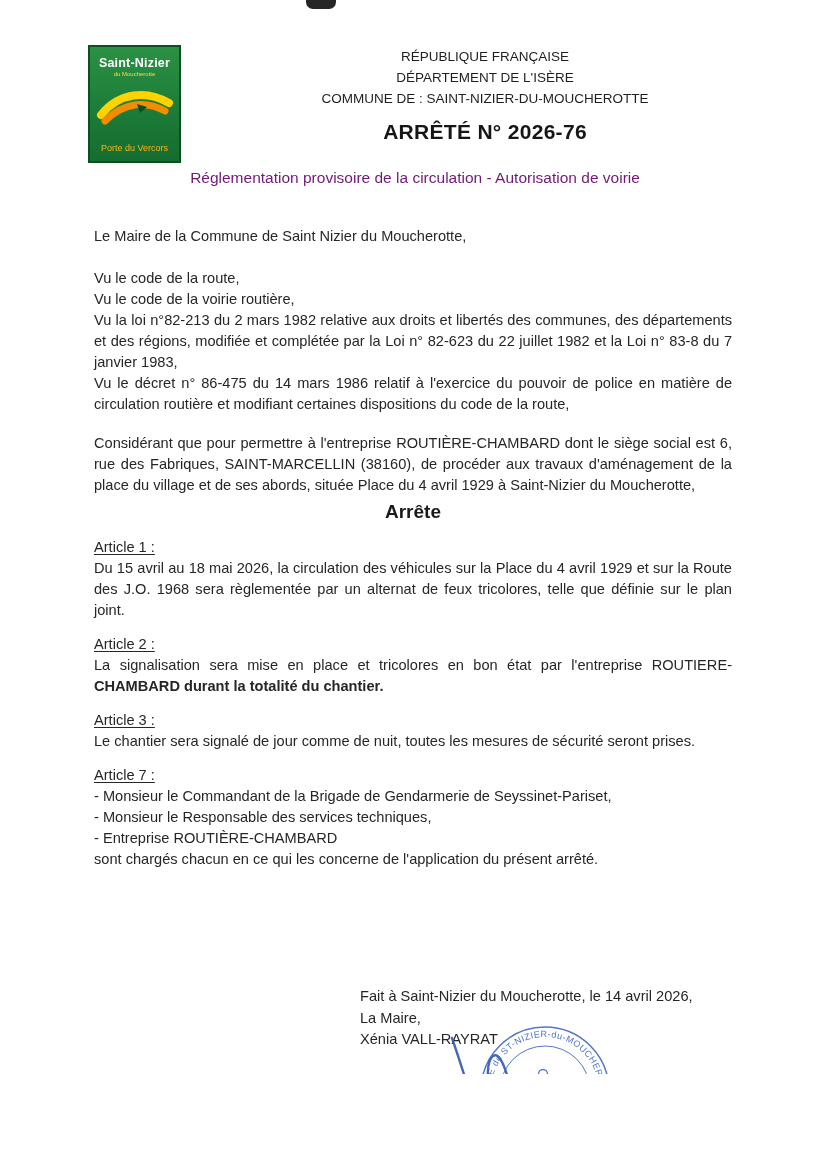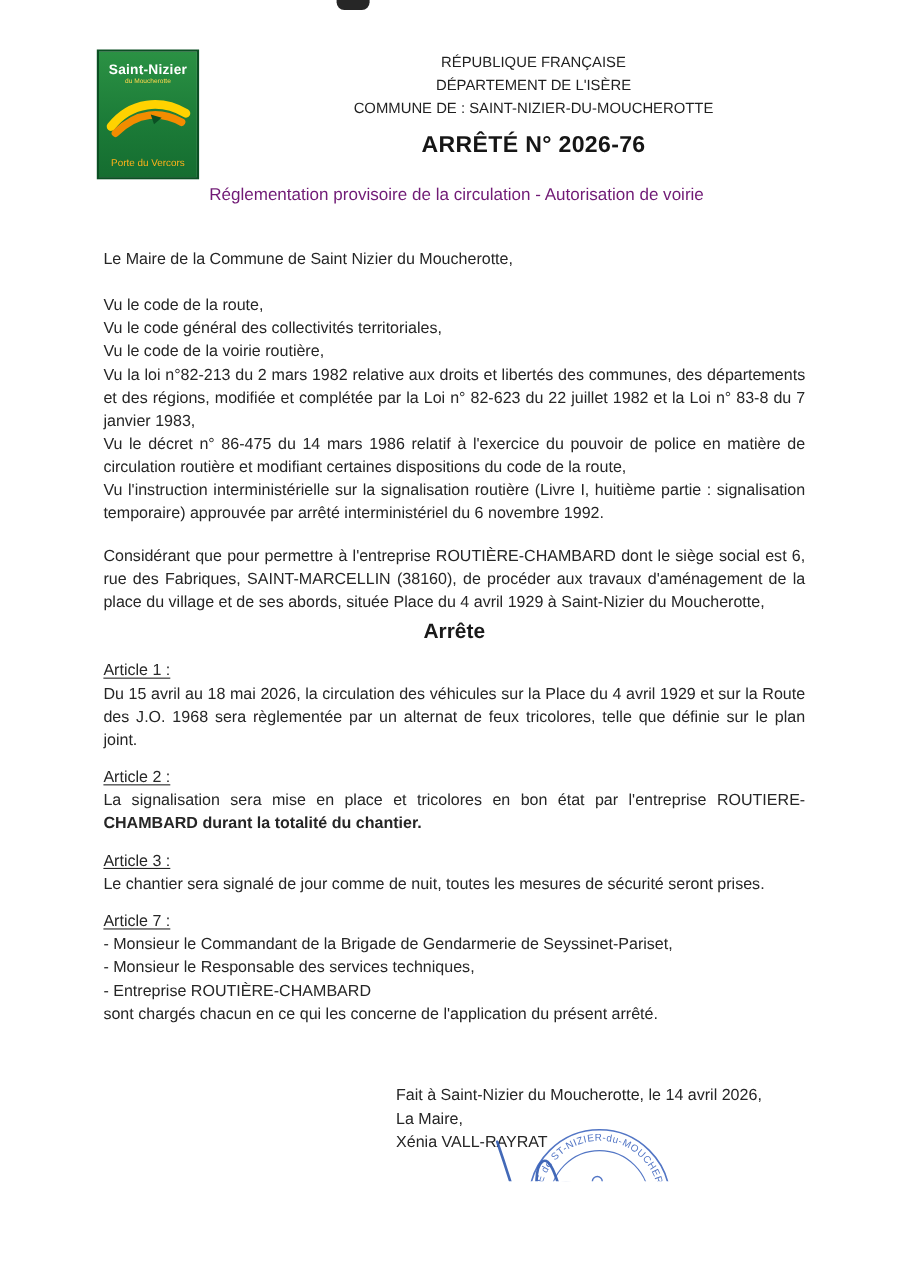--- a/index.html
+++ b/index.html
@@ -76,25 +76,23 @@
 
   <div class="doc-title">ARRÊTÉ N° 2026-76</div>
   <div class="doc-subtitle">Réglementation provisoire de la circulation - Autorisation de voirie</div>
 
   <div class="content">
 
     <div class="intro">Le Maire de la Commune de Saint Nizier du Moucherotte,</div>
 
     <div class="vu-block">
       <div class="justify">Vu le code de la route,</div>
-      <div class="justify">Vu le code général des collectivités territoriales,</div>
       <div class="justify">Vu le code de la voirie routière,</div>
       <div class="justify">Vu la loi n°82-213 du 2 mars 1982 relative aux droits et libertés des communes, des départements et des régions, modifiée et complétée par la Loi n° 82-623 du 22 juillet 1982 et la Loi n° 83-8 du 7 janvier 1983,</div>
       <div class="justify">Vu le décret n° 86-475 du 14 mars 1986 relatif à l'exercice du pouvoir de police en matière de circulation routière et modifiant certaines dispositions du code de la route,</div>
-      <div class="justify">Vu l'instruction interministérielle sur la signalisation routière (Livre I, huitième partie : signalisation temporaire) approuvée par arrêté interministériel du 6 novembre 1992.</div>
     </div>
 
     <div class="considerant justify">Considérant que pour permettre à l'entreprise ROUTIÈRE-CHAMBARD dont le siège social est 6, rue des Fabriques, SAINT-MARCELLIN (38160), de procéder aux travaux d'aménagement de la place du village et de ses abords, située Place du 4 avril 1929 à Saint-Nizier du Moucherotte,</div>
 
     <div class="arrete-heading">Arrête</div>
 
     <div class="article">
       <div class="article-label">Article 1 :</div>
       <div class="justify">Du 15 avril au 18 mai 2026, la circulation des véhicules sur la Place du 4 avril 1929 et sur la Route des J.O. 1968 sera règlementée par un alternat de feux tricolores, telle que définie sur le plan joint.</div>
     </div>

